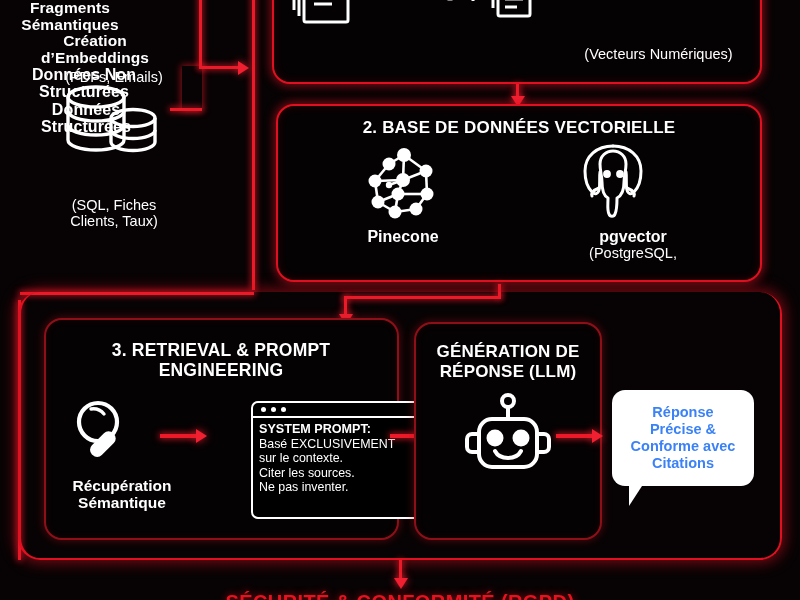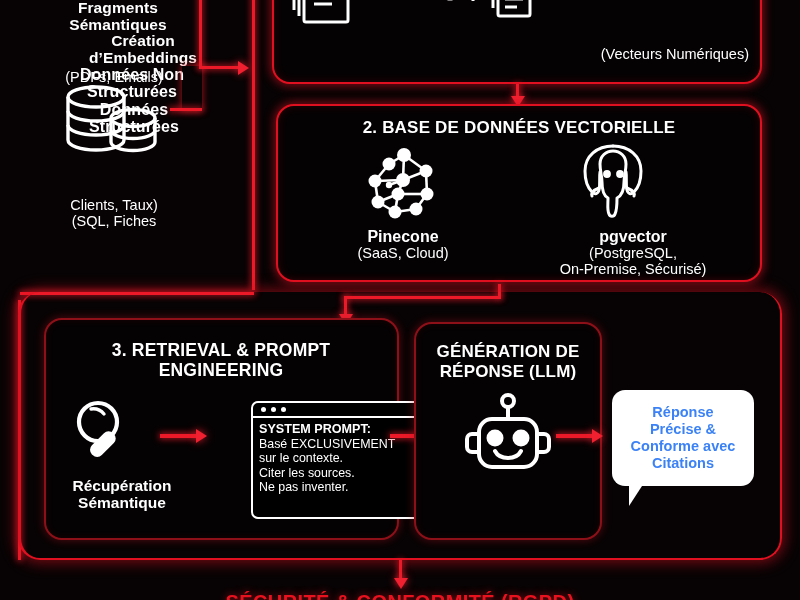--- a/index.html
+++ b/index.html
@@ -3,21 +3,21 @@
 <meta charset="utf-8">
 <style>
   * { margin:0; padding:0; box-sizing:border-box; }
   html,body { width:800px; height:600px; overflow:hidden; }
   body{
     background:#070304;
     font-family:"Liberation Sans", sans-serif;
     color:#ffffff;
     position:relative;
   }
-  .stage{ position:absolute; inset:0; width:728px; height:600px;padding-left:48px; }
+  .stage{ position:absolute; inset:0; width:728px; height:600px; }
 
   
   .panel{
     position:absolute;
     border:2px solid #e01020;
     border-radius:18px;
     background:#050203;
     box-shadow:0 0 10px 2px rgba(224,16,32,.55), inset 0 0 9px rgba(224,16,32,.18);
   }
   .panel.faint{
@@ -148,21 +148,21 @@
 
   <div class="ttl lbl-bold" style="left:425px; top:30px; width:140px;">
     <div>Fragments</div>
     <div>Sémantiques</div>
   </div>
 
   <div class="ttl lbl-bold" style="left:562px; top:8px; width:190px;">
     <div>Création</div>
     <div>d’Embeddings</div>
   </div>
-  <div class="lbl-thin" style="position:absolute; left:544px; top:47px; width:205px;text-align:right;">(Vecteurs Numériques)</div>
+  <div class="lbl-thin" style="position:absolute; left:556px; top:47px; width:205px;">(Vecteurs Numériques)</div>
 
   <div class="ttl lbl-bold" style="left:30px; top:-10px; width:168px; font-size:16px;">
     <div>Données Non</div>
     <div>Structurées</div>
   </div>
   <div class="lbl-thin" style="position:absolute; left:30px; top:33px; width:168px;margin-top:37px;">(PDFs, Emails)</div>
 
   <div class="icon" style="left:60px; top:82px;">
     <svg width="104" height="74" viewBox="0 0 104 74">
       <g fill="none" stroke="#fff" stroke-width="3.4" stroke-linejoin="round">
@@ -174,22 +174,22 @@
         <path d="M51 36 V60 a22 8.5 0 0 0 44 0 V36"></path>
         <path d="M51 48 a22 8.5 0 0 0 44 0"></path>
       </g>
     </svg>
   </div>
   <div class="ttl lbl-bold" style="left:28px; top:158px; width:172px; font-size:16px;">
     <div>Données</div>
     <div>Structurées</div>
   </div>
   <div class="lbl-thin" style="position:absolute; left:28px; top:198px; width:172px;">
+    <div>(SQL, Fiches</div>
     <div>Clients, Taux)</div>
-    <div>(SQL, Fiches</div>
   </div>
 
   <div class="line" style="left:199px; top:-20px; width:3px; height:88px;"></div>
 
   <div class="line" style="left:199px; top:66px; width:42px; height:3px;"></div>
   <div class="arrow-r" style="left:238px; top:60.5px;"></div>
 
   <div class="line" style="left:170px; top:108px; width:32px; height:3px;"></div>
   <div class="corner" style="left:182px; top:66px; width:20px; height:44px; border-top:none; border-right:none; border-bottom:none; border-left-width:0; border-radius:0;"></div>
 
@@ -234,40 +234,38 @@
         <circle cx="18" cy="55" r="6.5"></circle>
         <circle cx="38" cy="47" r="6.5"></circle>
         <circle cx="67" cy="47" r="6.5"></circle>
         <circle cx="35" cy="65" r="6.5"></circle>
         <circle cx="56" cy="62" r="6.5"></circle>
       </g>
     </svg>
   </div>
 
   <div class="lbl-bold" style="position:absolute; left:330px; top:228px; width:146px; font-size:16px;text-align:center;">Pinecone</div>
-  <div class="lbl-thin" style="position:absolute; left:330px; top:246px; width:146px;">(SaaS, Cloud)</div>
 
   <div class="icon" style="left:572px; top:140px;">
     <svg width="82" height="82" viewBox="0 0 82 82">
       <g fill="none" stroke="#fff" stroke-width="3" stroke-linejoin="round" stroke-linecap="round">
         <path d="M41 6 C25 6 13 16 13 31 C13 41 16 48 20 52 C23 55 26 54 27 50 C28.5 44 27 38 28 32"></path>
         <path d="M41 6 C57 6 69 16 69 31 C69 41 66 48 62 52 C59 55 56 54 55 50 C53.5 44 55 38 54 32"></path>
         <path d="M28 24 C28 16 34 11 41 11 C48 11 54 16 54 24 C54 31 52 36 52 42 C52 50 49 56 45 58 C45 64 45 70 43 74 C42 77 38 77 37 74 C35 70 36 64 36 58 C32 56 30 50 30 42 C30 36 28 31 28 24 Z"></path>
         <circle cx="35" cy="34" r="2.4" fill="#fff"></circle>
         <circle cx="48" cy="34" r="2.4" fill="#fff"></circle>
         <path d="M27 48 C22 50 19 53 20 56"></path>
         <path d="M55 48 C60 50 63 53 62 56"></path>
       </g>
     </svg>
   </div>
 
   <div class="lbl-bold" style="position:absolute; left:538px; top:228px; width:190px; font-size:16px;">pgvector</div>
   <div class="lbl-thin" style="position:absolute; left:514px; top:246px; width:238px;">
     <div>(PostgreSQL,</div>
-    <div>On-Premise, Sécurisé)</div>
   </div>
 
   <div class="line" style="left:498px; top:284px; width:3px; height:14px;"></div>
   <div class="line" style="left:344px; top:296px; width:157px; height:3px;"></div>
   <div class="line" style="left:344px; top:296px; width:3px; height:22px;"></div>
   <div class="arrow-d" style="left:338.5px; top:314px;"></div>
 
   <div class="wrap-glow" style="left:18px; top:292px; width:764px; height:268px; border-top:none; border-left-width:3px;"></div>
 
   <div class="panel faint" style="left:44px; top:318px; width:355px; height:222px;"></div>

